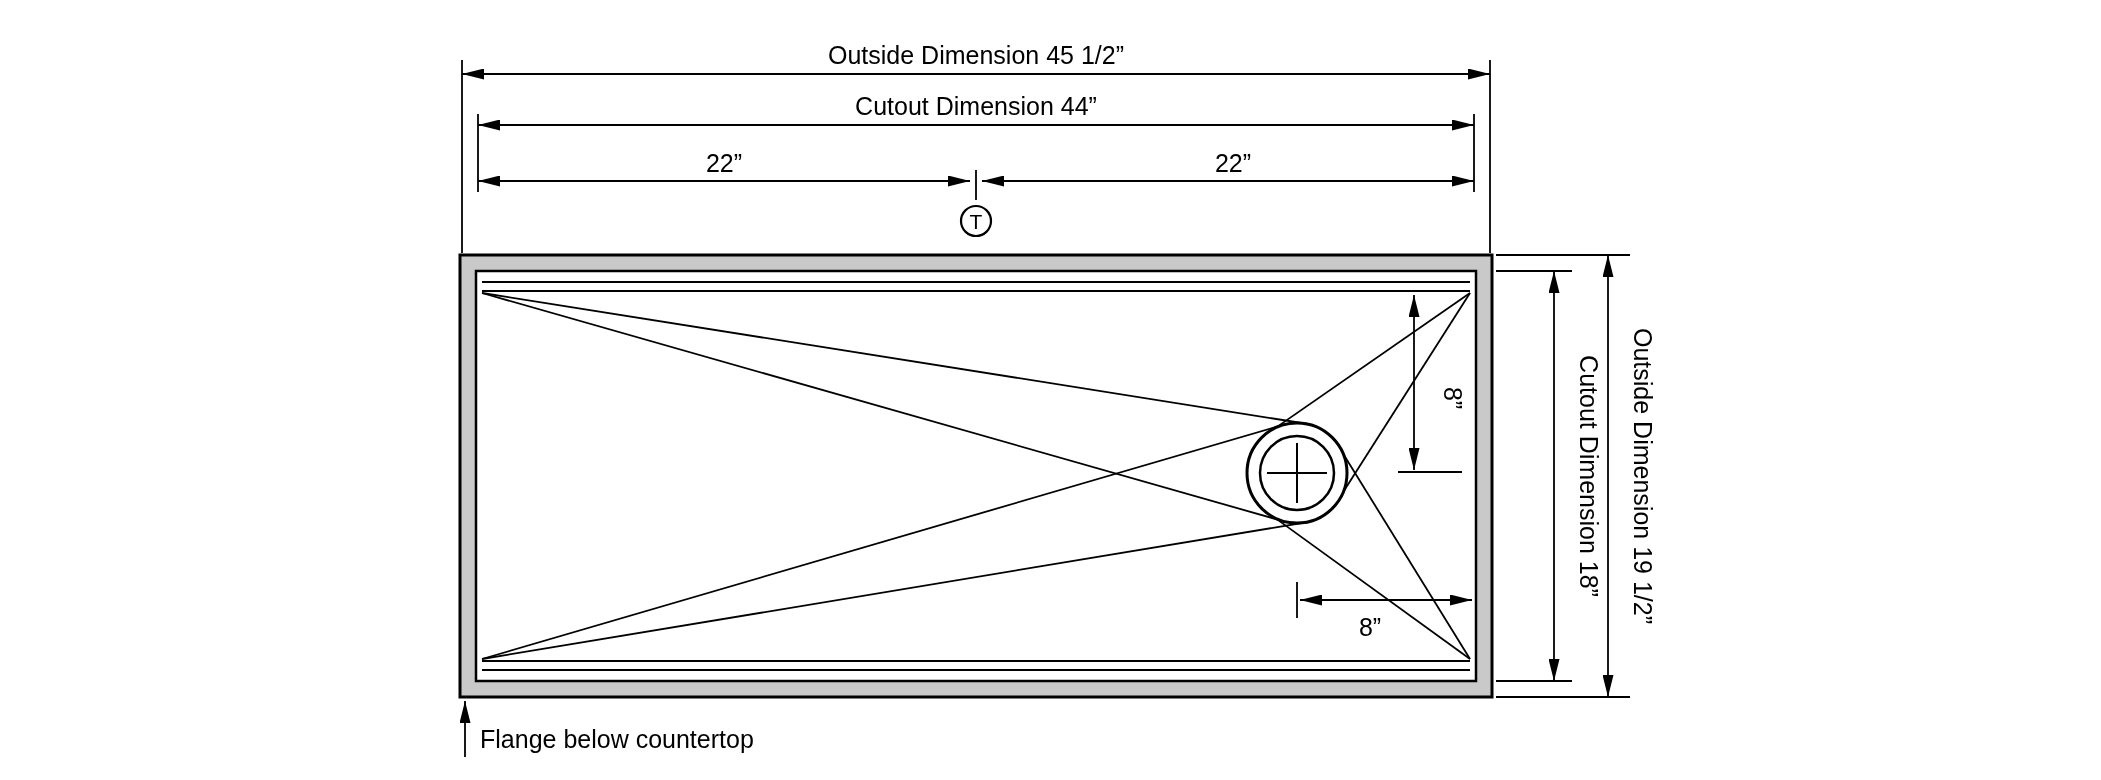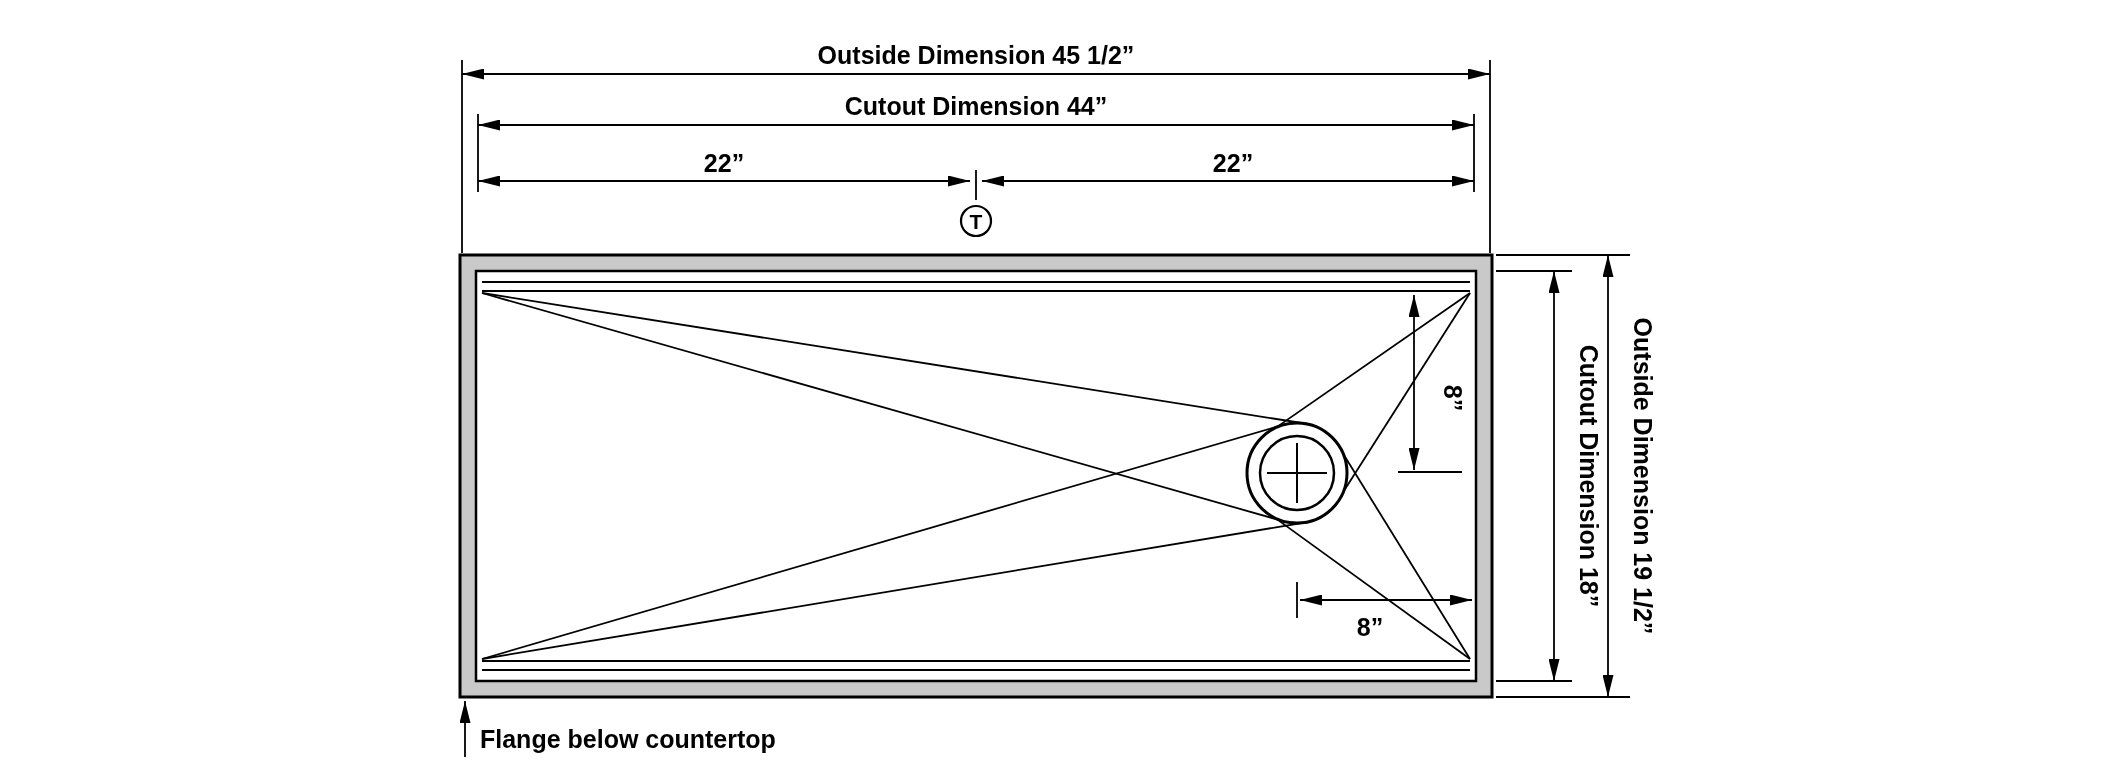--- a/index.html
+++ b/index.html
@@ -6,21 +6,20 @@
     margin: 0;
     padding: 0;
     background: #ffffff;
   }
   .stage {
     position: relative;
     width: 1707px;
     height: 780px;
     background: #ffffff;
     overflow: hidden;
-    font-weight: bold;
   }
   .dim-text {
     font-family: "Liberation Sans", "DejaVu Sans", sans-serif;
     font-size: 25px;
     fill: #000000;
   }
   .mark-text {
     font-family: "Liberation Sans", "DejaVu Sans", sans-serif;
     font-size: 21px;
     fill: #000000;

